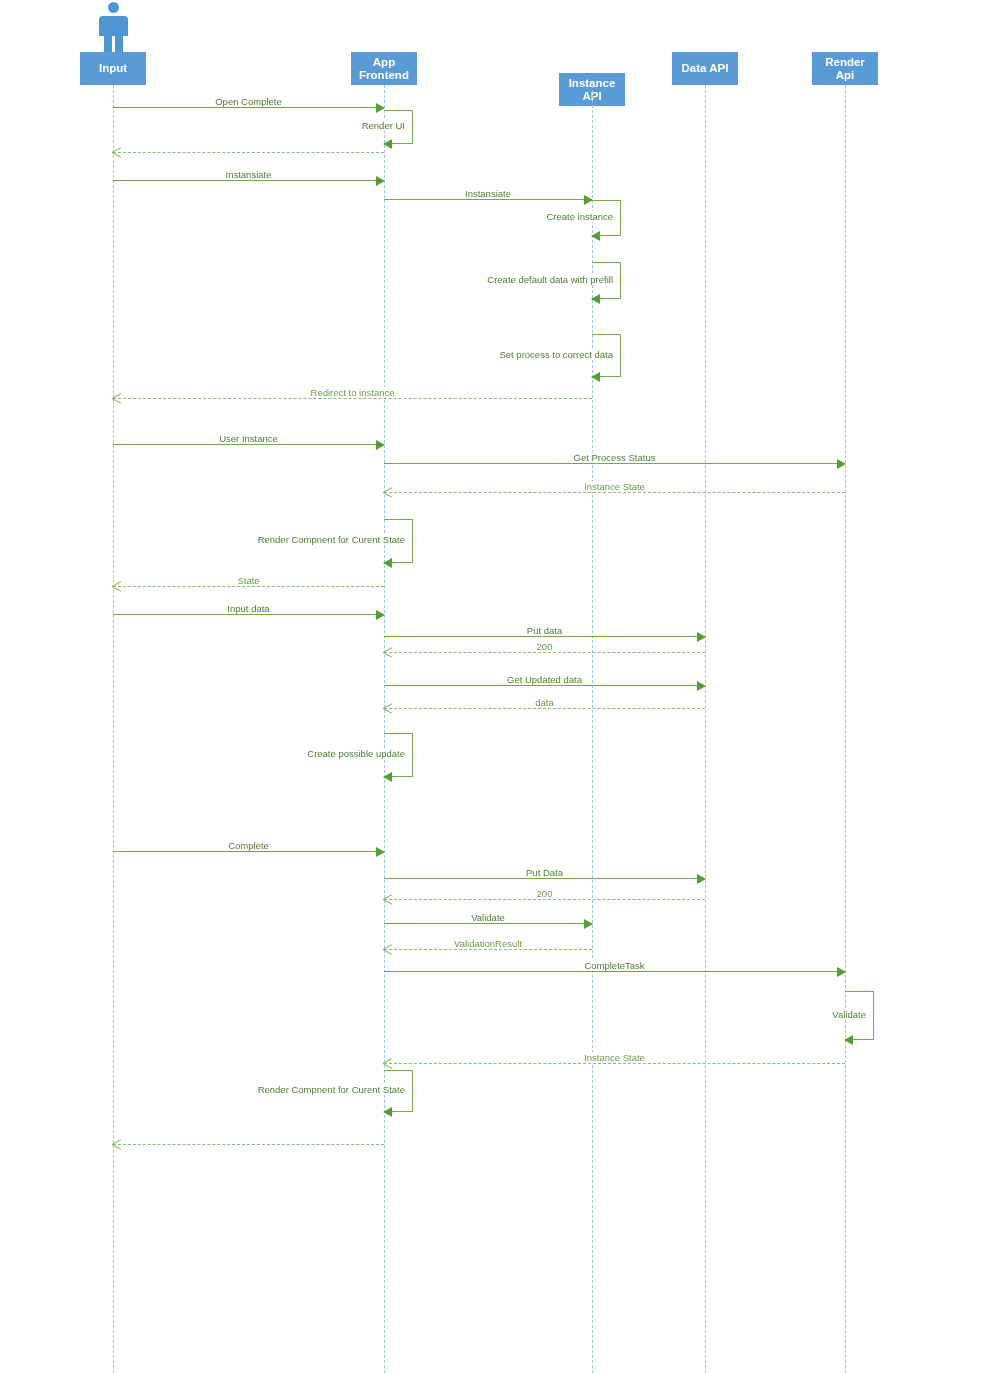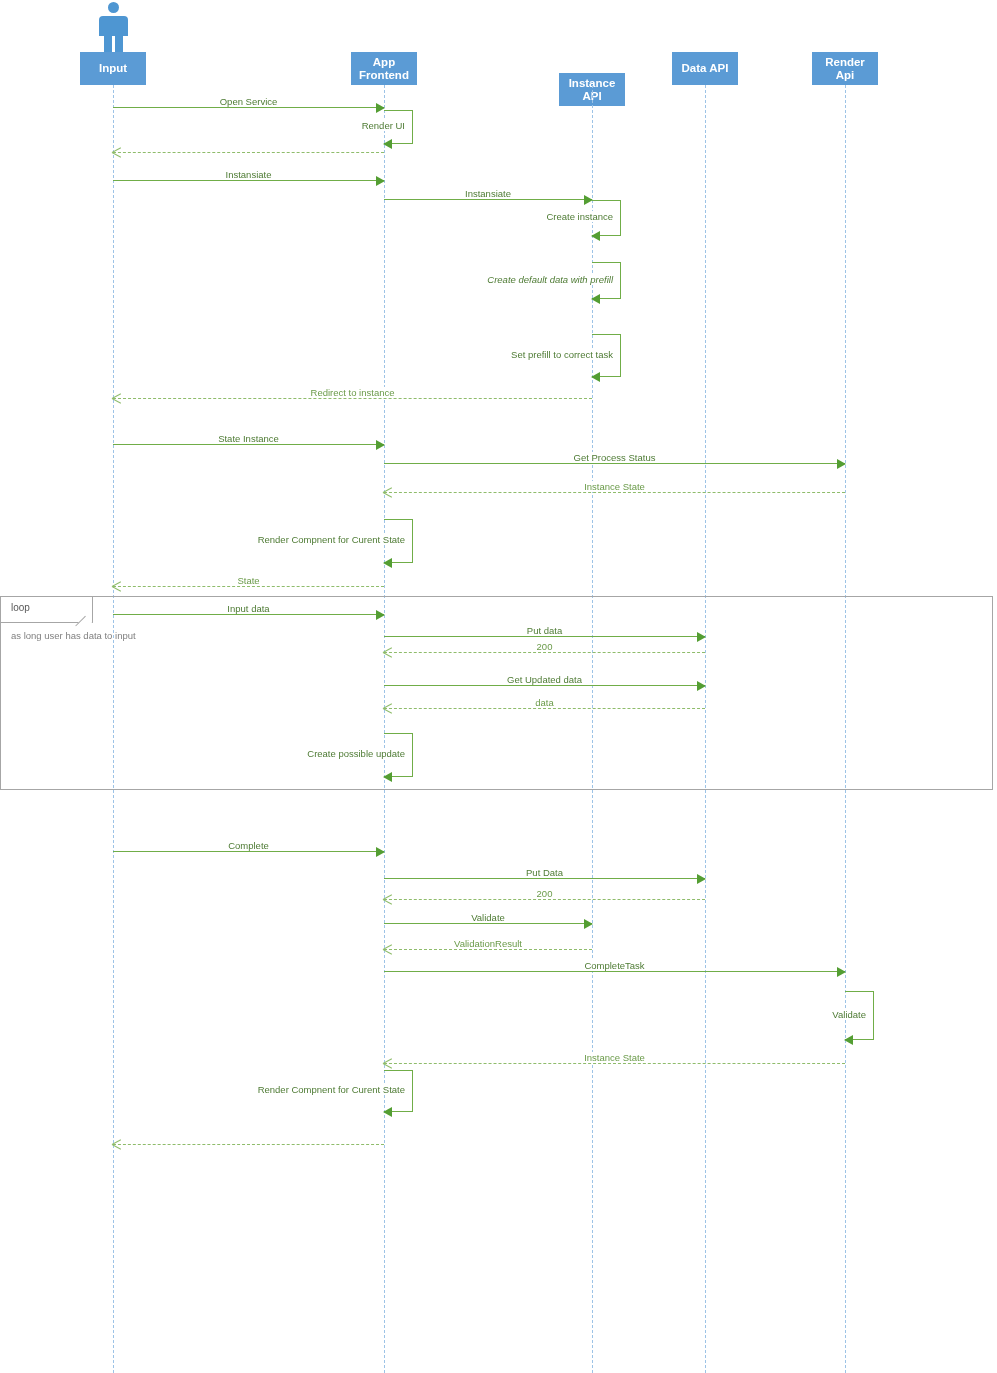--- a/index.html
+++ b/index.html
@@ -130,29 +130,24 @@
       </div>
     </div>
     <div class="lifeline-line" style="left: 705px; top: 85px; height: 1288px;"></div>
     <div class="head-box" style="left: 812px; top: 52px; width: 66px; height: 33px;">
       <div>
         <div>Render</div>
         <div>Api</div>
       </div>
     </div>
     <div class="lifeline-line" style="left: 845px; top: 85px; height: 1288px;"></div>
-    <div class="fragment" style="left: 0px; top: 596px; width: 993px; height: 194px;">
-      <div class="frag-tab"></div>
-      <div class="frag-label">loop</div>
-      <div class="frag-guard">as long user has data to input</div>
-    </div>
     <div class="msg" style="left: 113px; width: 271px; top: 107px;">
       <div class="shaft"></div>
       <div class="head-r"></div>
-      <div class="label">Open Service</div>
+      <div class="label">Open Complete</div>
     </div>
     <div class="msg dashed" style="left: 113px; width: 271px; top: 152px;">
       <div class="shaft"></div>
       <div class="head-l"></div>
     </div>
     <div class="msg" style="left: 113px; width: 271px; top: 180px;">
       <div class="shaft"></div>
       <div class="head-r"></div>
       <div class="label">Instansiate</div>
     </div>
@@ -162,21 +157,21 @@
       <div class="label">Instansiate</div>
     </div>
     <div class="msg dashed" style="left: 113px; width: 479px; top: 398px;">
       <div class="shaft"></div>
       <div class="head-l"></div>
       <div class="label">Redirect to instance</div>
     </div>
     <div class="msg" style="left: 113px; width: 271px; top: 444px;">
       <div class="shaft"></div>
       <div class="head-r"></div>
-      <div class="label">State Instance</div>
+      <div class="label">User Instance</div>
     </div>
     <div class="msg" style="left: 384px; width: 461px; top: 463px;">
       <div class="shaft"></div>
       <div class="head-r"></div>
       <div class="label">Get Process Status</div>
     </div>
     <div class="msg dashed" style="left: 384px; width: 461px; top: 492px;">
       <div class="shaft"></div>
       <div class="head-l"></div>
       <div class="label">Instance State</div>
@@ -262,28 +257,28 @@
       <div class="right" style="left: 28px;"></div>
       <div class="bot" style="width: 28px;"></div>
       <div class="ah"></div>
       <div class="label" style="top: 11px; right: 5px; text-align: center;">Create instance</div>
     </div>
     <div class="selfcall" style="left: 592px; top: 262px; width: 28px; height: 37px;">
       <div class="top" style="width: 28px;"></div>
       <div class="right" style="left: 28px;"></div>
       <div class="bot" style="width: 28px;"></div>
       <div class="ah"></div>
-      <div class="label" style="top: 11.5px; right: 5px; text-align: left; font-style: italic;">Create default data with prefill</div>
+      <div class="label" style="top: 11.5px; right: 5px; text-align: left;">Create default data with prefill</div>
     </div>
     <div class="selfcall" style="left: 592px; top: 334px; width: 28px; height: 43px;">
       <div class="top" style="width: 28px;"></div>
       <div class="right" style="left: 28px;"></div>
       <div class="bot" style="width: 28px;"></div>
       <div class="ah"></div>
-      <div class="label" style="top: 14.5px; right: 5px; text-align: right;">Set prefill to correct task</div>
+      <div class="label" style="top: 14.5px; right: 5px; text-align: right;">Set process to correct data</div>
     </div>
     <div class="selfcall" style="left: 384px; top: 519px; width: 28px; height: 44px;">
       <div class="top" style="width: 28px;"></div>
       <div class="right" style="left: 28px;"></div>
       <div class="bot" style="width: 28px;"></div>
       <div class="ah"></div>
       <div class="label" style="top: 15px; right: 5px; text-align: right;">Render Compnent for Curent State</div>
     </div>
     <div class="selfcall" style="left: 384px; top: 733px; width: 28px; height: 44px;">
       <div class="top" style="width: 28px;"></div>

